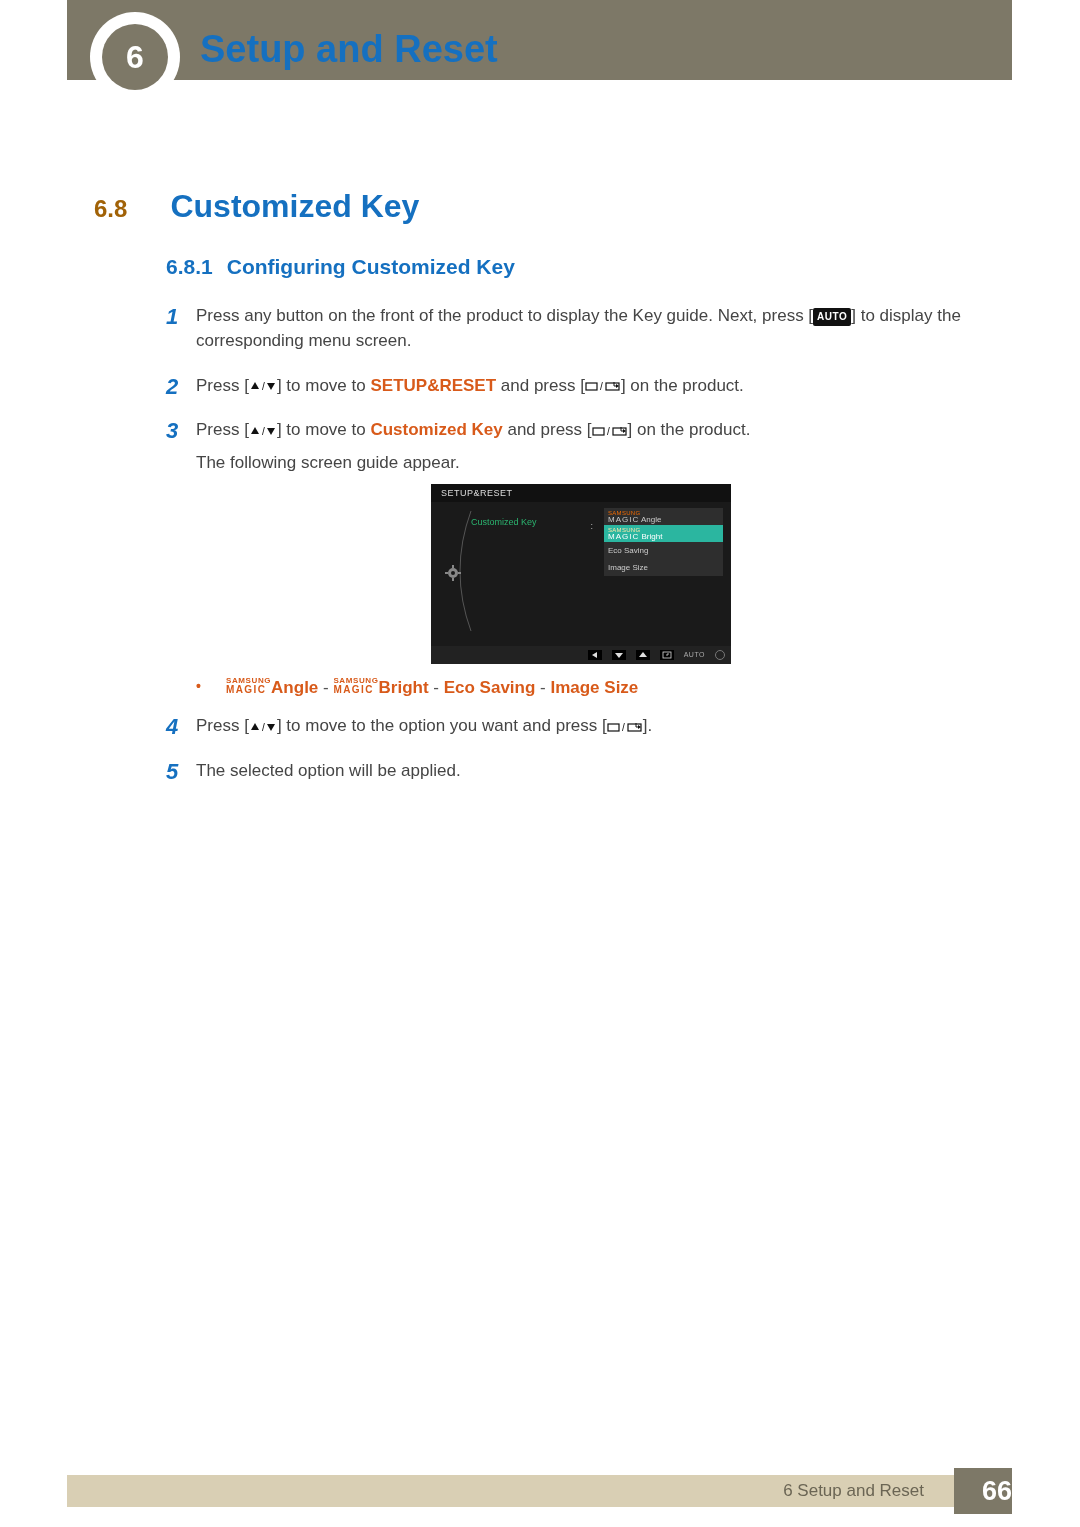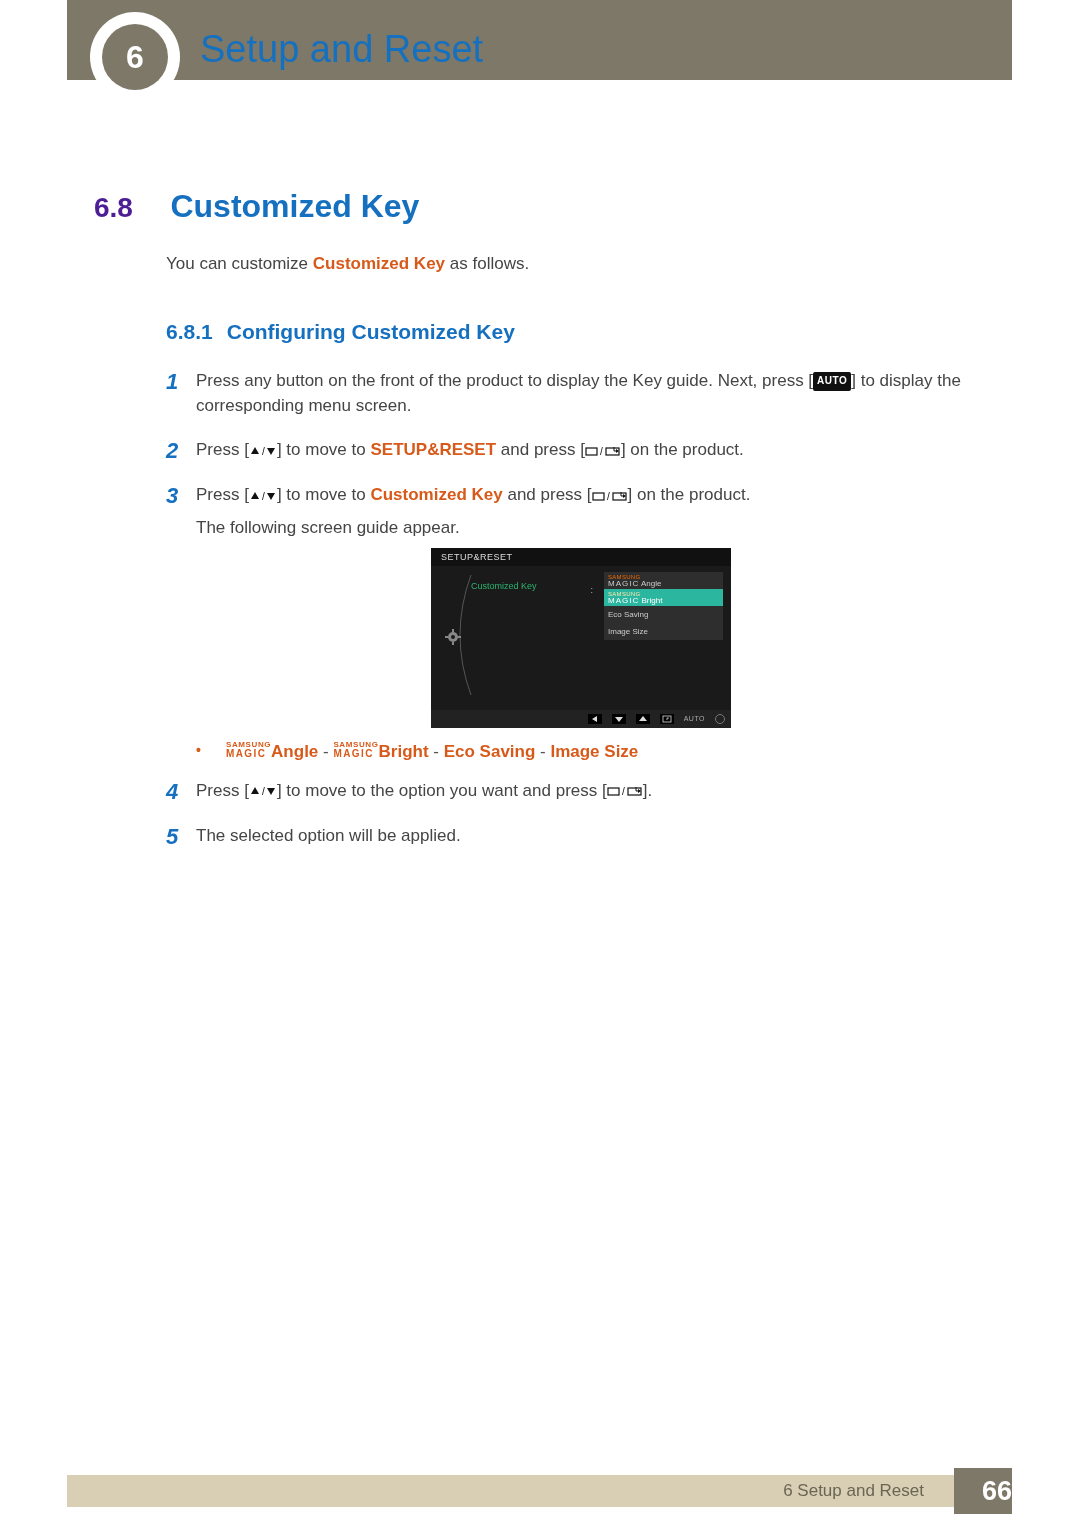--- a/index.html
+++ b/index.html
@@ -3,25 +3,25 @@
 <meta charset="utf-8">
 <style>
   * { box-sizing: border-box; margin: 0; padding: 0; }
   html, body { width: 1080px; height: 1527px; background: #fff; font-family: Arial, Helvetica, sans-serif; color: #444; }
   .page { width: 1080px; height: 1527px; position: relative; background: #fff; }
 
   
   .header-band { position: absolute; top: 0; left: 67px; width: 945px; height: 80px; background: #7d7867; z-index: 1; }
   .header-circle { position: absolute; top: 12px; left: 90px; width: 90px; height: 90px; background: #fff; border-radius: 50%; z-index: 2; display:flex; align-items:center; justify-content:center; }
   .header-circle-inner { width: 66px; height: 66px; background: #7d7867; border-radius: 50%; display:flex; align-items:center; justify-content:center; color:#fff; font-size:32px; font-weight:bold; }
-  .chapter-title { position: absolute; top: 28px; left: 200px; z-index: 3; color: #1570c0; font-size: 38px; font-weight: normal; text-align: center; }
+  .chapter-title { position: absolute; top: 28px; left: 200px; z-index: 3; color: #1570c0; font-size: 38px; font-weight: bold; text-align: center; }
 
   
   .section-wrap { position: absolute; top: 188px; left: 94px; width: 870px; }
-  .section-num { color: #4c1d95; font-size: 28px; font-weight: bold; display:inline-block; width: 72px; }
+  .section-num { color: #a16207; font-size: 24px; font-weight: bold; display:inline-block; width: 72px; }
   .section-title { color: #1570c0; font-size: 32px; font-weight: bold; }
 
   .body-area { position: absolute; top: 252px; left: 166px; width: 800px; font-size: 17px; line-height: 1.45; color:#454545; }
   .intro { margin-bottom: 40px; }
   .orange-b { color: #d85a1a; font-weight: bold; }
   .subhead { color: #1570c0; font-size: 21px; font-weight: bold; margin-bottom: 22px; }
   .subhead .subnum { margin-right: 14px; }
 
   ol.steps { list-style: none; padding: 0; }
   ol.steps > li { display: flex; margin-bottom: 12px; }
@@ -79,23 +79,20 @@
     <div class="header-circle-inner">6</div>
   </div>
   <div class="chapter-title">Setup and Reset</div>
 
   <div class="section-wrap">
     <span class="section-num">6.8</span>
     <span class="section-title">Customized Key</span>
   </div>
 
   <div class="body-area">
-    <p class="intro">
-      <span>You can customize </span><span class="orange-b">Customized Key</span><span> as follows.</span>
-    </p>
 
     <h3 class="subhead">
       <span class="subnum">6.8.1</span><span>Configuring Customized Key</span>
     </h3>
 
     <ol class="steps">
       <li>
         <div class="step-num">1</div>
         <div class="step-body">
           <p>

